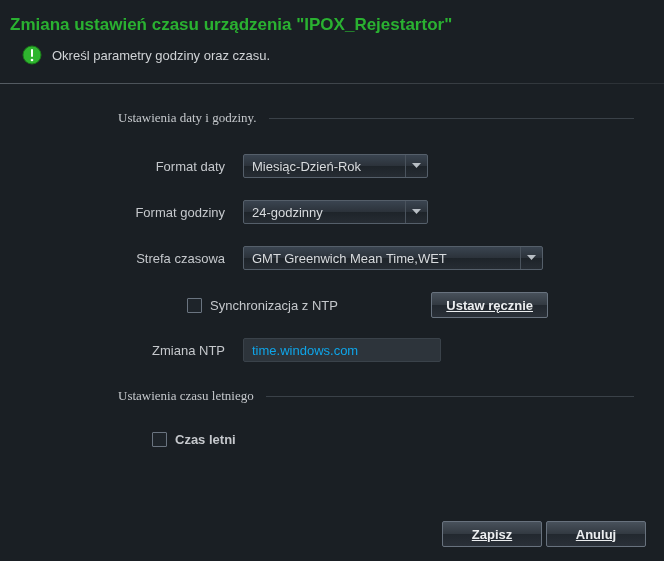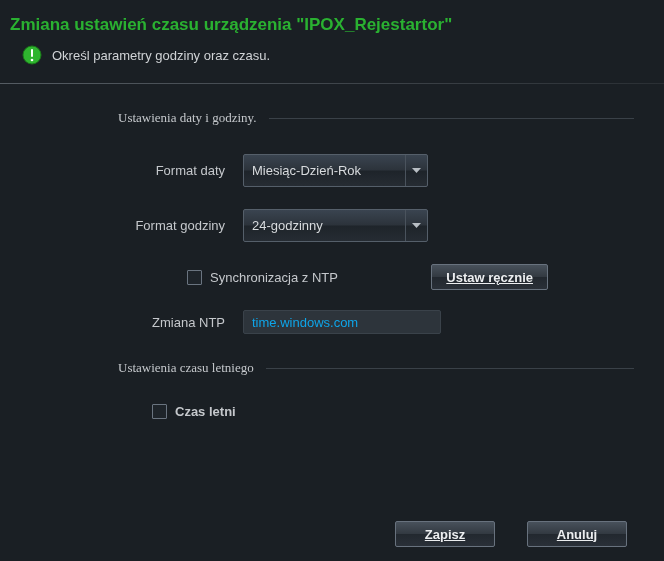--- a/index.html
+++ b/index.html
@@ -54,21 +54,21 @@
     margin-bottom: 22px;
   }
   .form-label {
     width: 213px;
     text-align: right;
     padding-right: 18px;
     color: #c5c8cc;
   }
   .select {
     position: relative;
-    height: 33px;
+    height: 24px;
     background: linear-gradient(to bottom, #3a4450 0%, #2c333b 48%, #1e242a 52%, #262c33 100%);
     border: 1px solid #555f6a;
     border-radius: 2px;
     display: flex;
     align-items: center;
     padding: 0 28px 0 8px;
     color: #d8dbde;
     font-size: 13px;
     cursor: pointer;
   }
@@ -123,23 +123,23 @@
     border-radius: 2px;
     padding: 0 8px;
     color: #7a828a;
     font-size: 13px;
     width: 198px;
   }
   .input.disabled { color: #0ea5e9; }
   .footer {
     position: absolute;
     bottom: 14px;
-    right: 37px;
-    display: flex;
-    gap: 32px;
+    right: 18px;
+    display: flex;
+    gap: 4px;
   }
   .section2-label { padding-left: 88px; }
 </style>
 </head>
 <body>
 
 <div class="window">
   <div class="title">Zmiana ustawień czasu urządzenia "IPOX_Rejestartor"</div>
   <div class="subtitle-row">
     <span class="info-icon">
@@ -177,20 +177,31 @@
       <div class="select w1">
         <span>24-godzinny</span>
         <span class="select-arrow">
           <svg width="9" height="6" viewBox="0 0 9 6">
               <path d="M0 0 L4.5 5 L9 0 Z" fill="#b8bec4"></path>
             </svg>
         </span>
       </div>
     </div>
 
+    <div class="form-row">
+      <div class="form-label">Strefa czasowa</div>
+      <div class="select w2">
+        <span>GMT Greenwich Mean Time,WET</span>
+        <span class="select-arrow">
+          <svg width="9" height="6" viewBox="0 0 9 6">
+              <path d="M0 0 L4.5 5 L9 0 Z" fill="#b8bec4"></path>
+            </svg>
+        </span>
+      </div>
+    </div>
 
     <div class="chk-row" style="padding-left:157px;">
       <div class="chk-group">
         <span class="checkbox"></span>
         <span>Synchronizacja z NTP</span>
       </div>
       <div style="flex:1"></div>
       <div class="btn" style="margin-right:86px;">
         <span>Ustaw ręcznie</span>
       </div>

